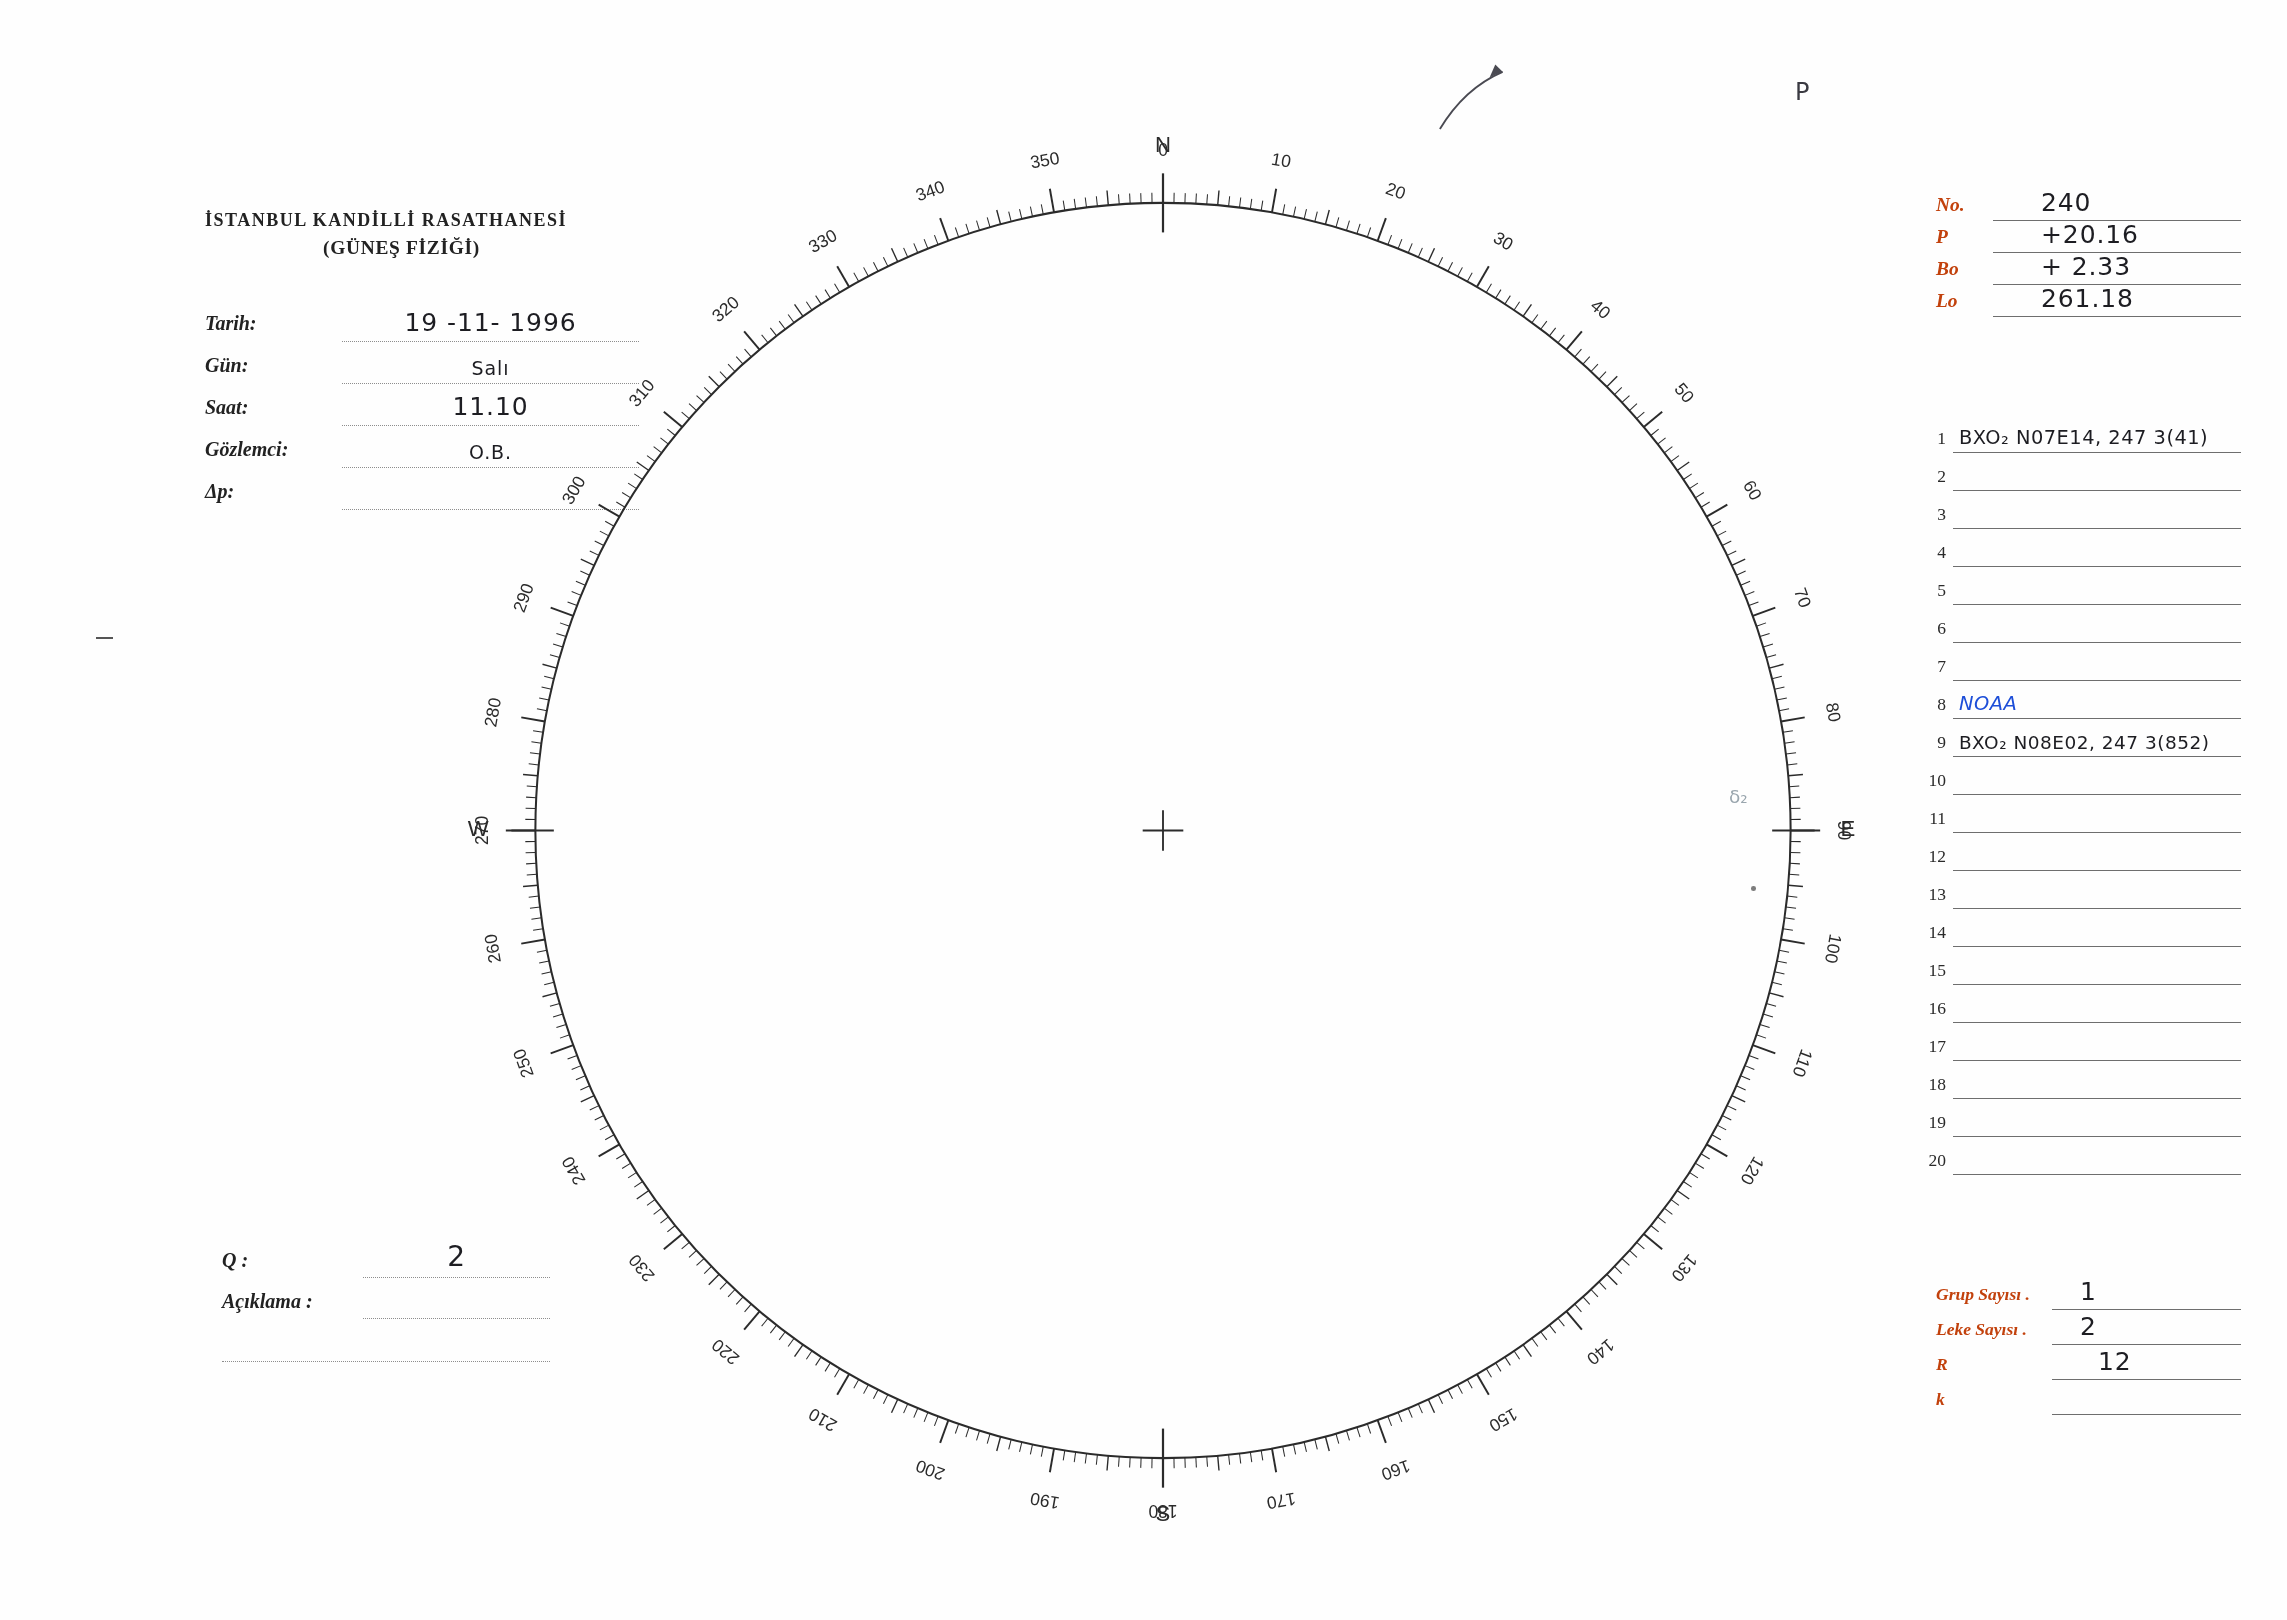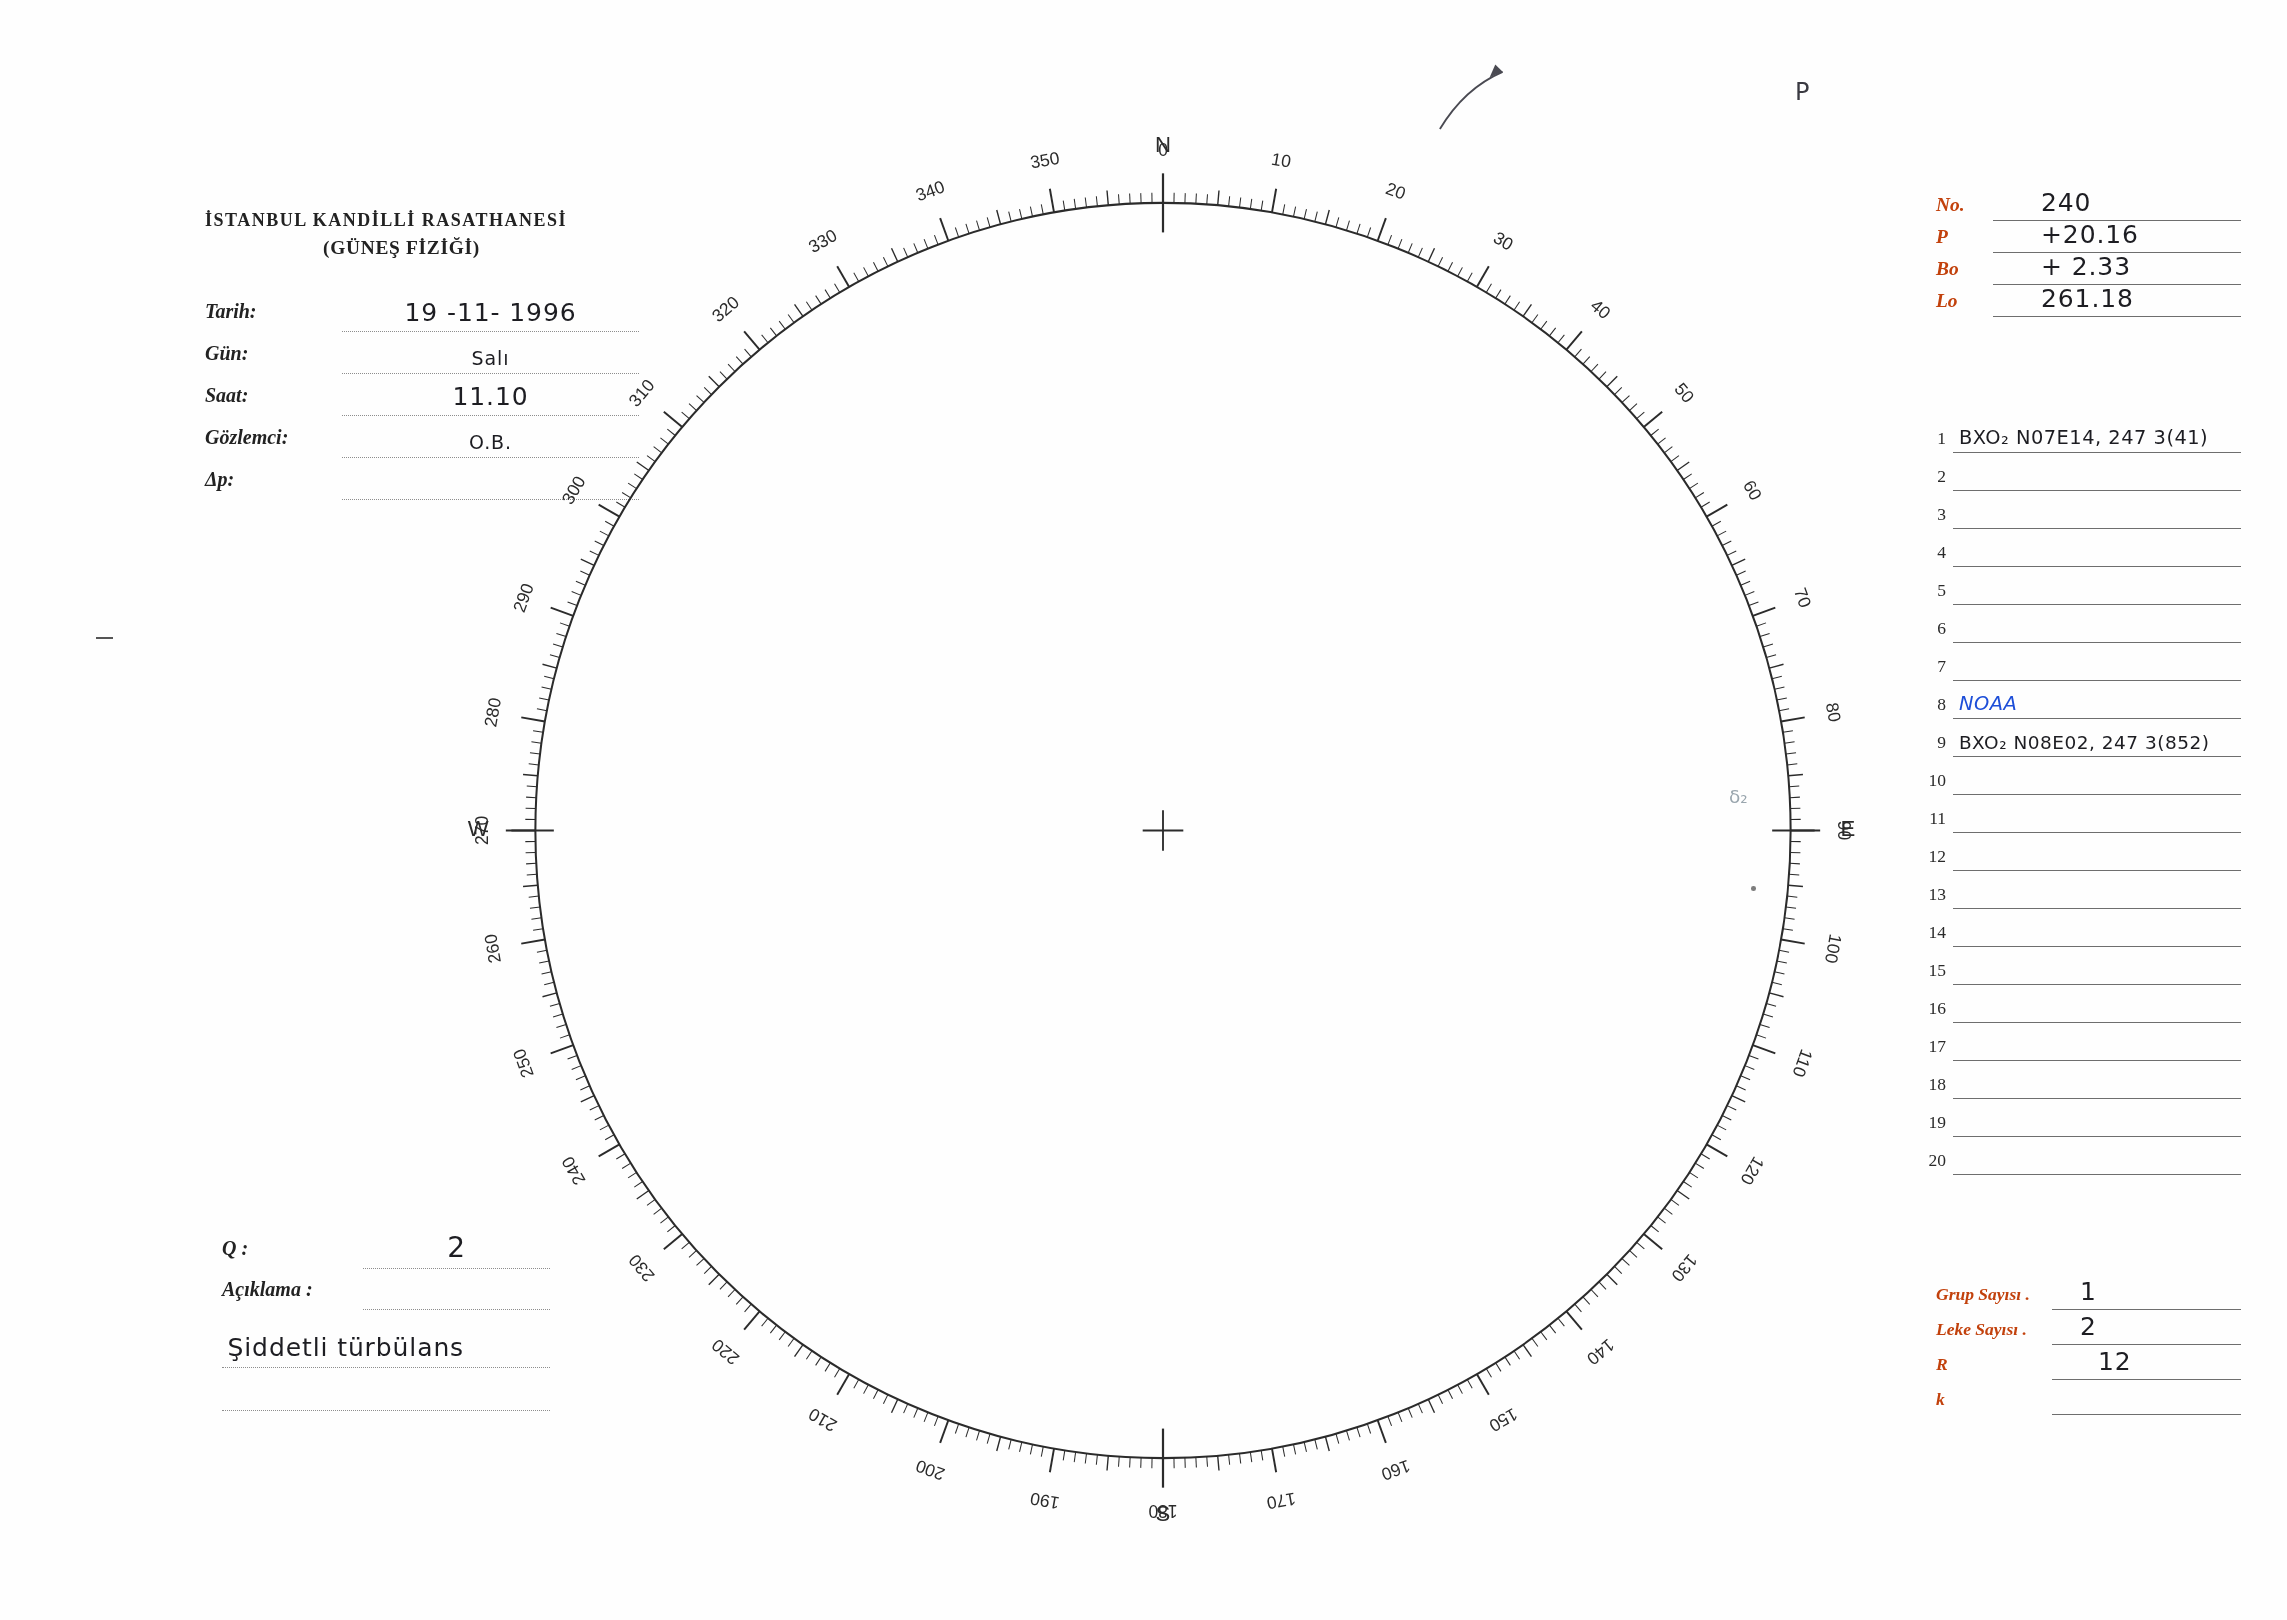--- a/index.html
+++ b/index.html
@@ -58,21 +58,21 @@
     margin-top: 5.5px;
     padding-right: 41px;
   }
 
   
   .field-rows {
     margin-top: 41px;
   }
   .field-row {
     display: flex;
-    align-items: flex-start;
+    align-items: flex-end;
     height: 42px;
     gap: 30px;
   }
   .field-label {
     font-family: "Liberation Serif", serif;
     font-style: italic;
     font-weight: 700;
     font-size: 20px;
     color: #222;
     width: 107px;
@@ -276,23 +276,20 @@
       <div class="field-label">Q :</div>
       <div class="field-rule">
         <span class="hand center" style="font-size:28px;">2</span>
       </div>
     </div>
     <div class="field-row">
       <div class="field-label">Açıklama :</div>
       <div class="field-rule">
         <span class="hand center"></span>
       </div>
-    </div>
-    <div class="note-line">
-      <span class="hand" style="font-size:25px;">Şiddetli  türbülans</span>
     </div>
     <div class="note-line" style="height:42px;">
       <span class="hand" style="font-size:25px;"></span>
     </div>
   </div>
 
   <div id="right-panel">
     <div class="kv-row">
       <div class="kv-label">No.</div>
       <div class="kv-rule">

